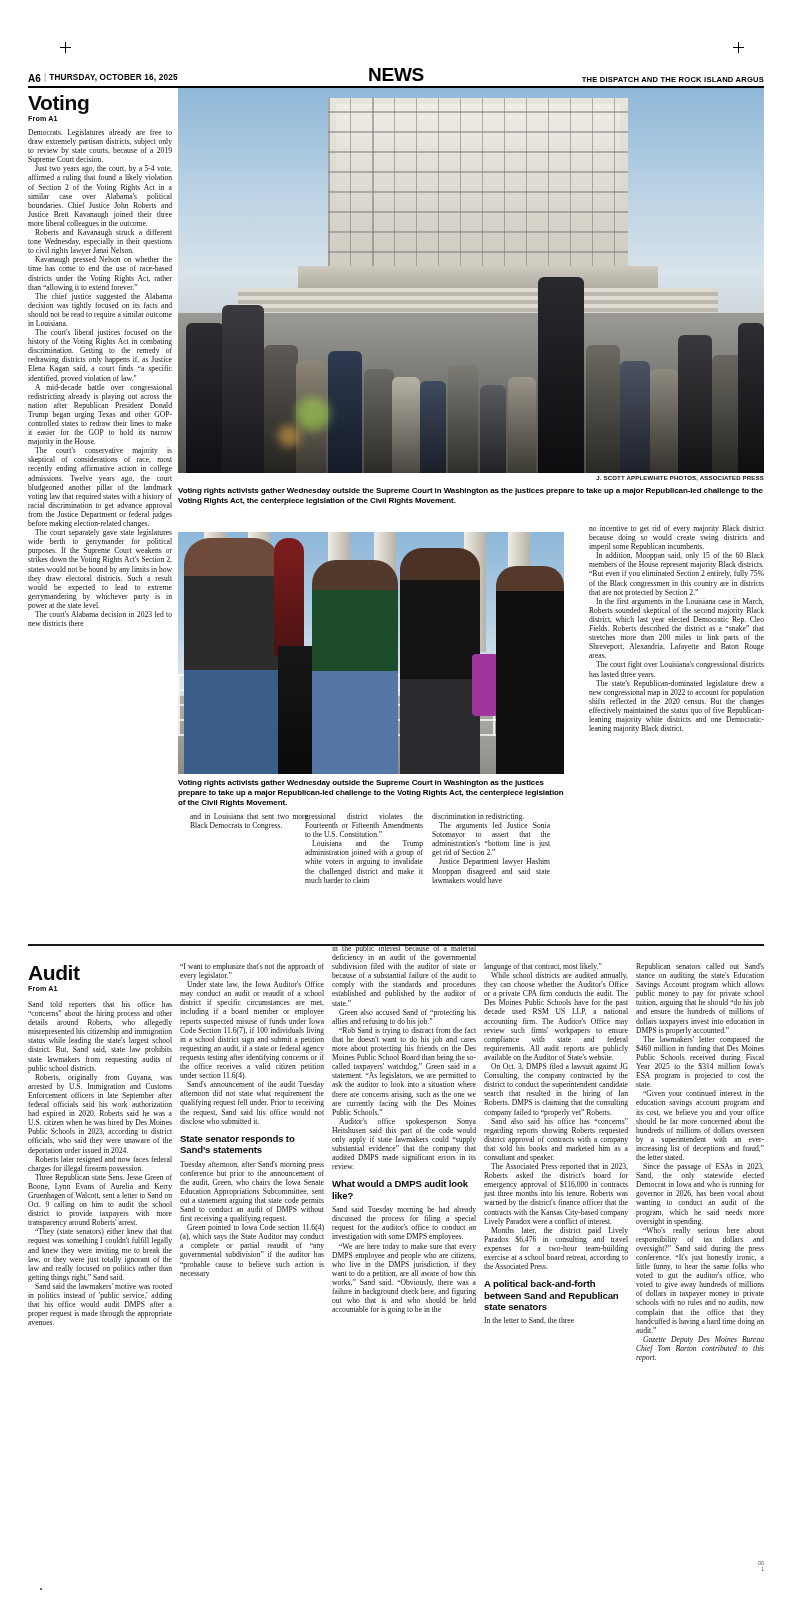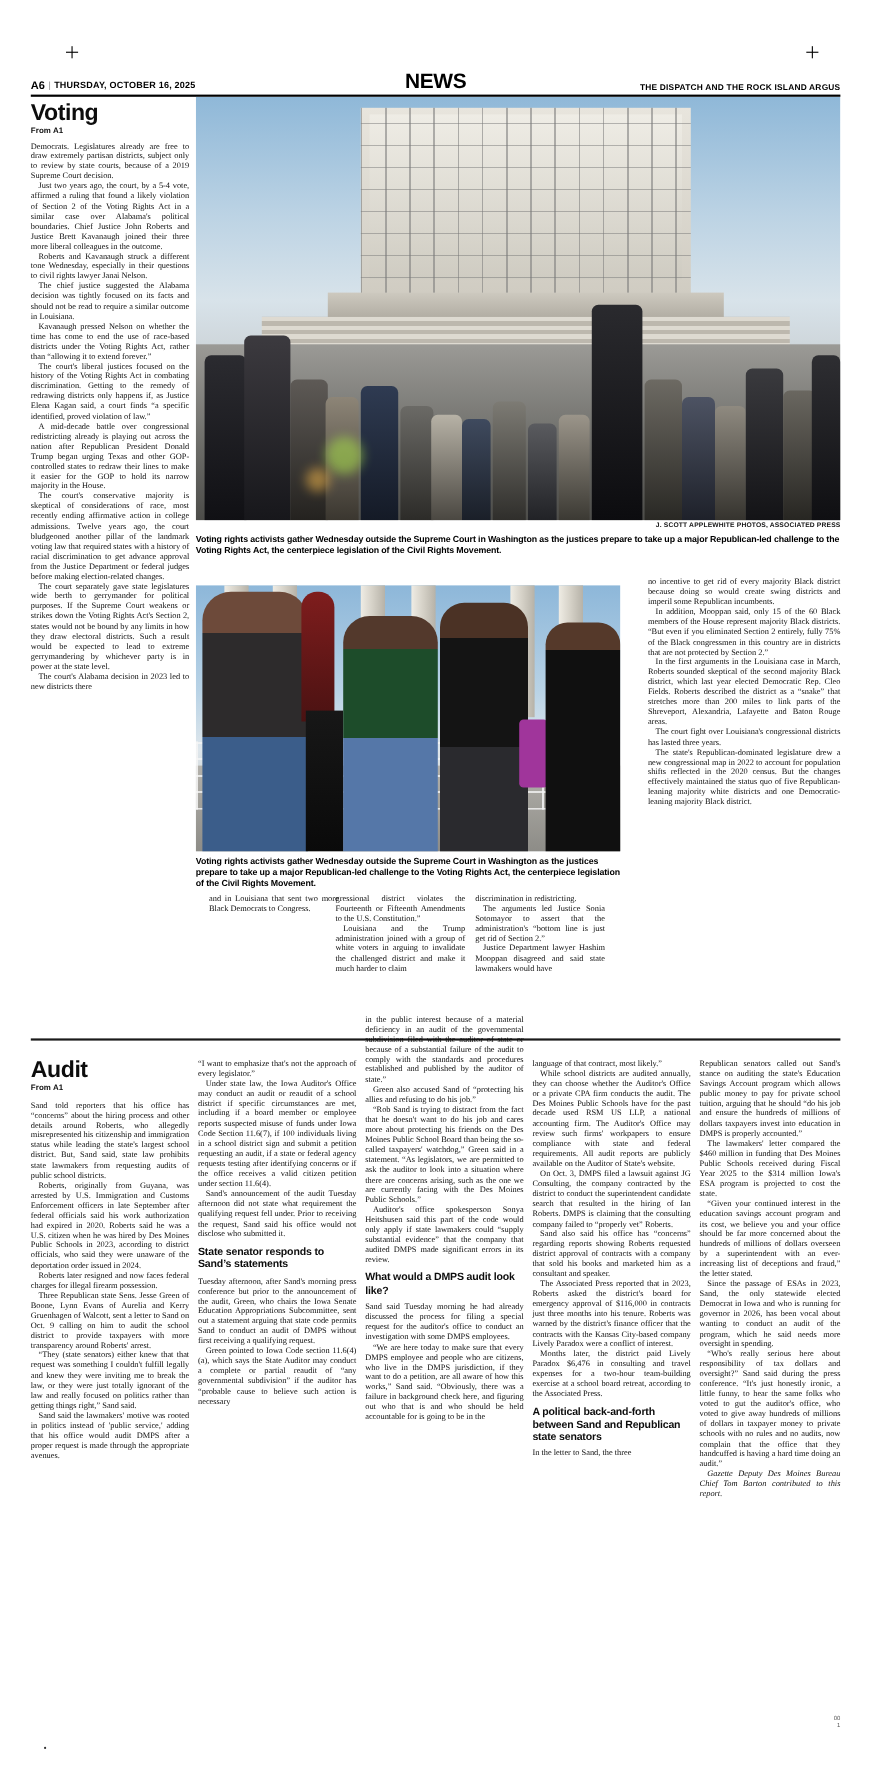--- a/index.html
+++ b/index.html
@@ -171,22 +171,22 @@
 
   <div class="col" style="left:28px; top:92px; width:144px;">
     <h1 class="hed">Voting</h1>
     <p class="jumpline noind">From A1</p>
   </div>
 
   <div class="col" style="left:28px; top:128px; width:144px;">
     <p class="noind">Democrats. Legislatures already are free to draw extremely partisan districts, subject only to review by state courts, because of a 2019 Supreme Court decision.</p>
     <p>Just two years ago, the court, by a 5-4 vote, affirmed a ruling that found a likely violation of Section 2 of the Voting Rights Act in a similar case over Alabama's political boundaries. Chief Justice John Roberts and Justice Brett Kavanaugh joined their three more liberal colleagues in the outcome.</p>
     <p>Roberts and Kavanaugh struck a different tone Wednesday, especially in their questions to civil rights lawyer Janai Nelson.</p>
+    <p>Kavanaugh pressed Nelson on whether the time has come to end the use of race-based districts under the Voting Rights Act, rather than “allowing it to extend forever.”</p>
     <p>The chief justice suggested the Alabama decision was tightly focused on its facts and should not be read to require a similar outcome in Louisiana.</p>
-    <p>Kavanaugh pressed Nelson on whether the time has come to end the use of race-based districts under the Voting Rights Act, rather than “allowing it to extend forever.”</p>
     <p>The court's liberal justices focused on the history of the Voting Rights Act in combating discrimination. Getting to the remedy of redrawing districts only happens if, as Justice Elena Kagan said, a court finds “a specific identified, proved violation of law.”</p>
     <p>A mid-decade battle over congressional redistricting already is playing out across the nation after Republican President Donald Trump began urging Texas and other GOP-controlled states to redraw their lines to make it easier for the GOP to hold its narrow majority in the House.</p>
     <p>The court's conservative majority is skeptical of considerations of race, most recently ending affirmative action in college admissions. Twelve years ago, the court bludgeoned another pillar of the landmark voting law that required states with a history of racial discrimination to get advance approval from the Justice Department or federal judges before making election-related changes.</p>
     <p>The court separately gave state legislatures wide berth to gerrymander for political purposes. If the Supreme Court weakens or strikes down the Voting Rights Act's Section 2, states would not be bound by any limits in how they draw electoral districts. Such a result would be expected to lead to extreme gerrymandering by whichever party is in power at the state level.</p>
     <p>The court's Alabama decision in 2023 led to new districts there</p>
   </div>
 
   <div class="photo" id="photo1">
     <div class="p1-sky"></div>
     <div class="p1-bldg"></div>
@@ -280,21 +280,21 @@
 
   <div class="col" style="left:180px; top:962px; width:144px;">
     <p class="noind">“I want to emphasize that's not the approach of every legislator.”</p>
     <p>Under state law, the Iowa Auditor's Office may conduct an audit or reaudit of a school district if specific circumstances are met, including if a board member or employee reports suspected misuse of funds under Iowa Code Section 11.6(7), if 100 individuals living in a school district sign and submit a petition requesting an audit, if a state or federal agency requests testing after identifying concerns or if the office receives a valid citizen petition under section 11.6(4).</p>
     <p>Sand's announcement of the audit Tuesday afternoon did not state what requirement the qualifying request fell under. Prior to receiving the request, Sand said his office would not disclose who submitted it.</p>
     <h2 class="subhed">State senator responds to Sand’s statements</h2>
     <p class="noind">Tuesday afternoon, after Sand's morning press conference but prior to the announcement of the audit, Green, who chairs the Iowa Senate Education Appropriations Subcommittee, sent out a statement arguing that state code permits Sand to conduct an audit of DMPS without first receiving a qualifying request.</p>
     <p>Green pointed to Iowa Code section 11.6(4)(a), which says the State Auditor may conduct a complete or partial reaudit of “any governmental subdivision” if the auditor has “probable cause to believe such action is necessary</p>
   </div>
 
-  <div class="col" style="left:332px; top:922px; width:144px;">
+  <div class="col" style="left:332px; top:944px; width:144px;">
     <p class="noind">in the public interest because of a material deficiency in an audit of the governmental subdivision filed with the auditor of state or because of a substantial failure of the audit to comply with the standards and procedures established and published by the auditor of state.”</p>
     <p>Green also accused Sand of “protecting his allies and refusing to do his job.”</p>
     <p>“Rob Sand is trying to distract from the fact that he doesn't want to do his job and cares more about protecting his friends on the Des Moines Public School Board than being the so-called taxpayers' watchdog,” Green said in a statement. “As legislators, we are permitted to ask the auditor to look into a situation where there are concerns arising, such as the one we are currently facing with the Des Moines Public Schools.”</p>
     <p>Auditor's office spokesperson Sonya Heitshusen said this part of the code would only apply if state lawmakers could “supply substantial evidence” that the company that audited DMPS made significant errors in its review.</p>
     <h2 class="subhed">What would a DMPS audit look like?</h2>
     <p class="noind">Sand said Tuesday morning he had already discussed the process for filing a special request for the auditor's office to conduct an investigation with some DMPS employees.</p>
     <p>“We are here today to make sure that every DMPS employee and people who are citizens, who live in the DMPS jurisdiction, if they want to do a petition, are all aware of how this works,” Sand said. “Obviously, there was a failure in background check here, and figuring out who that is and who should be held accountable for is going to be in the</p>
   </div>
 
   <div class="col" style="left:484px; top:962px; width:144px;">

